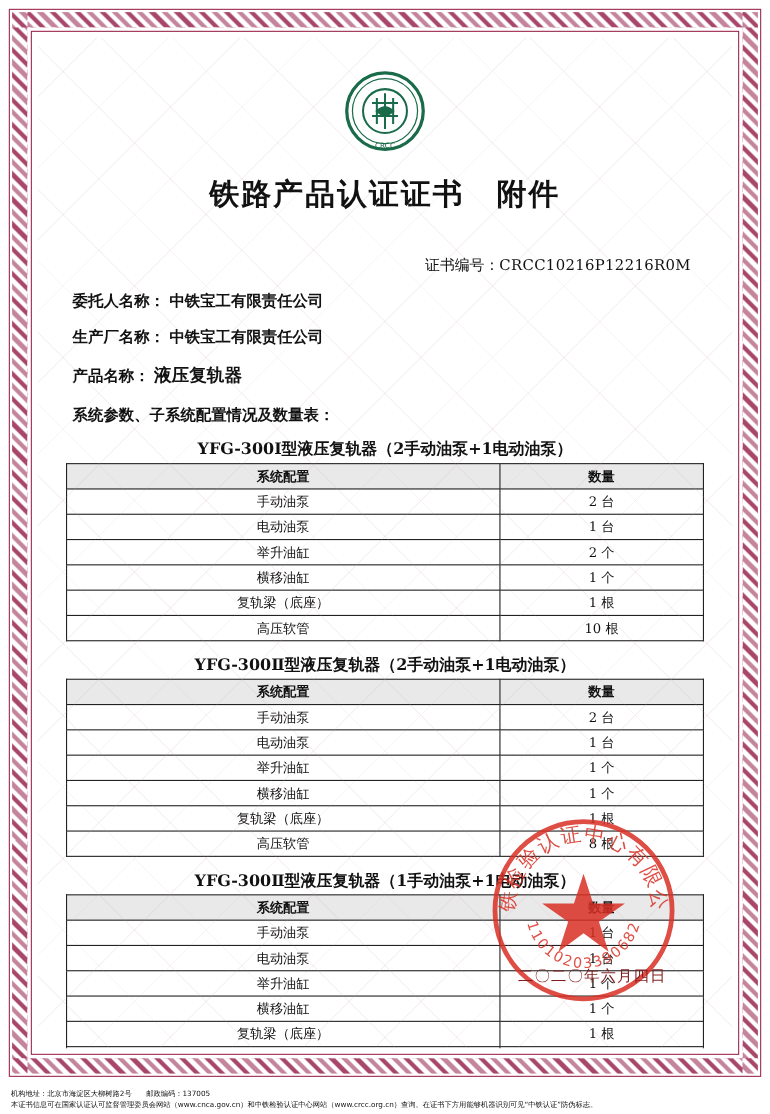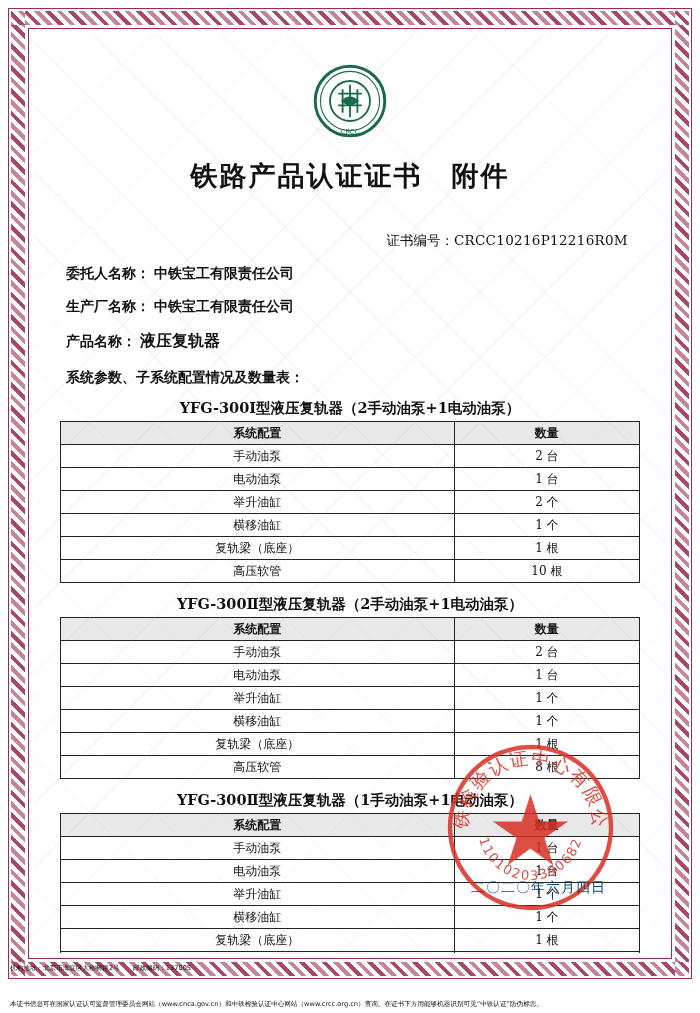--- a/index.html
+++ b/index.html
@@ -133,21 +133,21 @@
     font-size:12px;
   }
   table.spec col.c1{width:68%;}
   table.spec col.c2{width:32%;}
   .date-line{
     position:absolute;
     right:60px;
     bottom:56px;
     font-size:14px;
     font-family:"DejaVu Serif","Liberation Serif",serif;
-    color:#0c4a6e;
+    color:#7f1d1d;
     letter-spacing:1px;
   }
 
   
   .seal{
     position:absolute;
     right:48px;
     bottom:38px;
     width:175px;height:175px;
     pointer-events:none;
@@ -156,21 +156,21 @@
 
   
   .fineprint{
     position:absolute;
     left:10px;right:10px;bottom:4px;
     font-size:6.6px;
     line-height:1.55;
     color:#111;
     font-family:"DejaVu Sans","Liberation Sans",sans-serif;
   }
-  .fineprint .line2{color:#111;margin-top:26px;}
+  .fineprint .line2{color:#111;}
 </style>
 </head>
 <body>
 
 <div class="page">
   <div class="border-outer"></div>
   <div class="border-band">
     <div class="border-band-inner"></div>
   </div>
   <div class="border-inner-line"></div>

